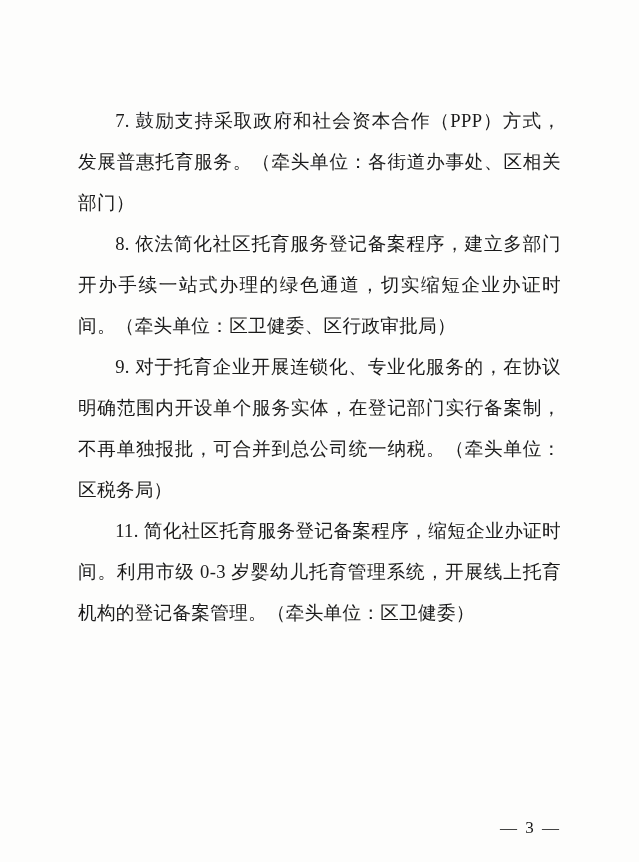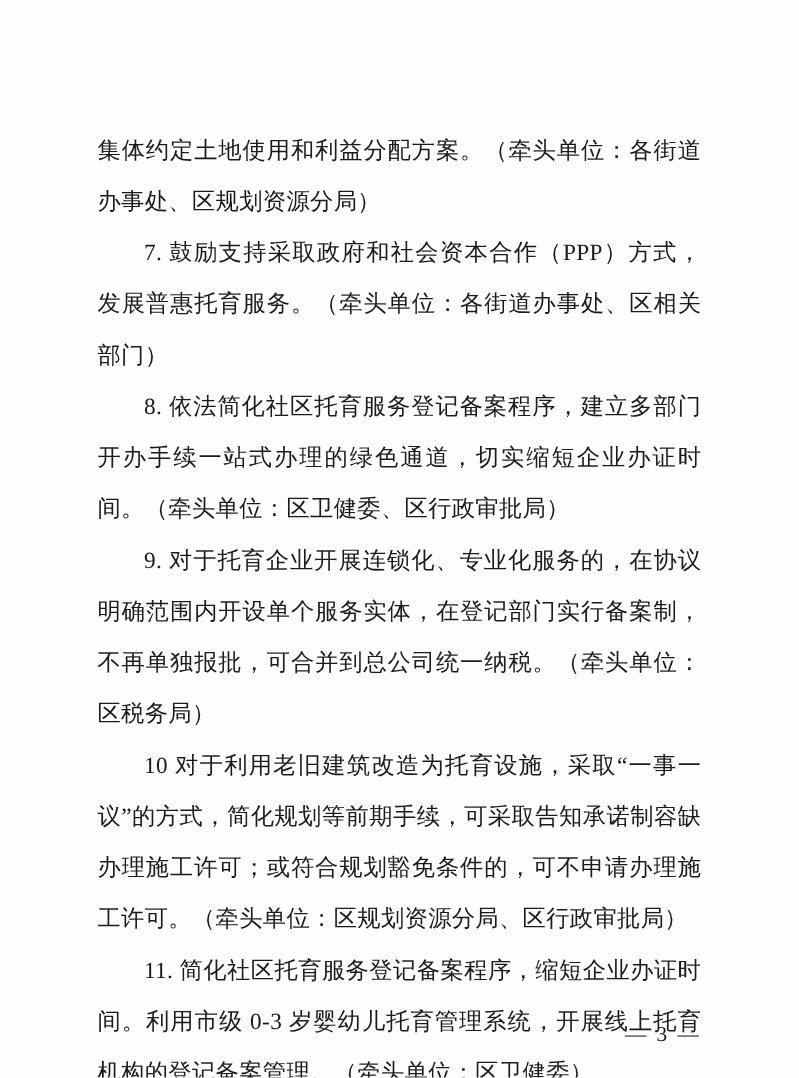--- a/index.html
+++ b/index.html
@@ -50,29 +50,27 @@
     letter-spacing: 2px;
     color: #1a1a1a;
   }
 </style>
 </head>
 <body>
 
 <div class="page">
   <div class="doc-body">
 
-    <p class="para cont">集体约定土地使用和利益分配方案。（牵头单位：各街道办事处、区规划资源分局）</p>
 
     <p class="para">7. 鼓励支持采取政府和社会资本合作（PPP）方式，发展普惠托育服务。（牵头单位：各街道办事处、区相关部门）</p>
 
 
     <p class="para">8. 依法简化社区托育服务登记备案程序，建立多部门开办手续一站式办理的绿色通道，切实缩短企业办证时间。（牵头单位：区卫健委、区行政审批局）</p>
 
     <p class="para">9. 对于托育企业开展连锁化、专业化服务的，在协议明确范围内开设单个服务实体，在登记部门实行备案制，不再单独报批，可合并到总公司统一纳税。（牵头单位：区税务局）</p>
 
-    <p class="para">10 对于利用老旧建筑改造为托育设施，采取“一事一议”的方式，简化规划等前期手续，可采取告知承诺制容缺办理施工许可；或符合规划豁免条件的，可不申请办理施工许可。（牵头单位：区规划资源分局、区行政审批局）</p>
 
     <p class="para">11. 简化社区托育服务登记备案程序，缩短企业办证时间。利用市级 0-3 岁婴幼儿托育管理系统，开展线上托育机构的登记备案管理。（牵头单位：区卫健委）</p>
 
   </div>
 
   <div class="page-number">— 3 —</div>
 </div>
 
 </body></html>

